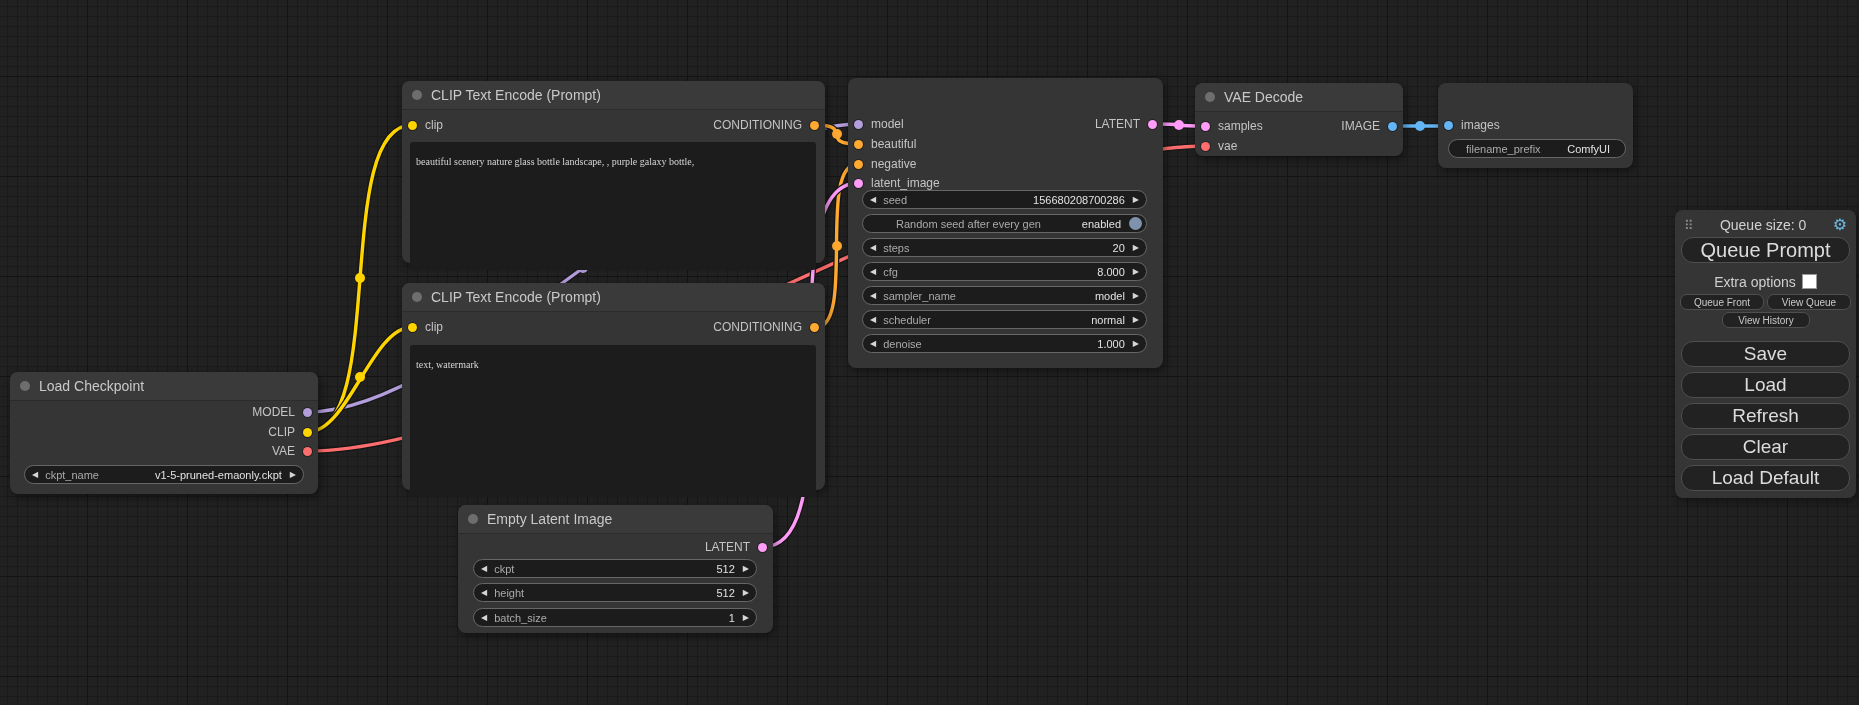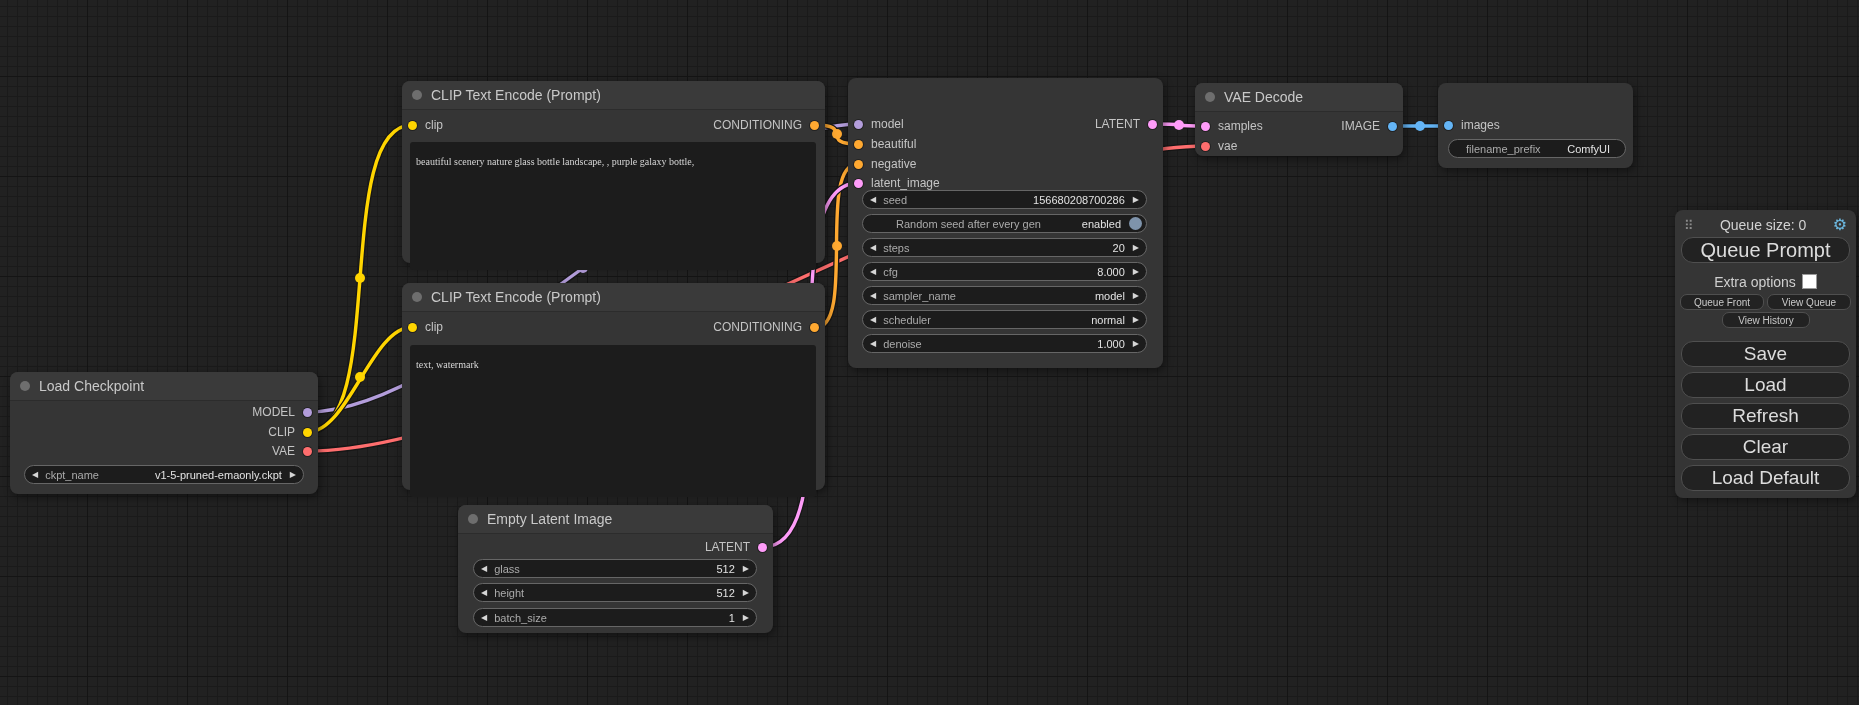--- a/index.html
+++ b/index.html
@@ -245,21 +245,21 @@
     <div class="node-title">
       <span class="tdot"></span>
       <span>Empty Latent Image</span>
     </div>
     <div class="port out" style="top:32px;">
       <span>LATENT</span>
       <span class="pdot" style="background-color: rgb(255, 156, 249);"></span>
     </div>
     <div class="widget" style="top:54px;left:15px;right:16px;">
       <span class="arr">◀</span>
-      <span class="wlabel">glass</span>
+      <span class="wlabel">ckpt</span>
       <span class="wvalue">512</span>
       <span class="arr">▶</span>
     </div>
     <div class="widget" style="top:78px;left:15px;right:16px;">
       <span class="arr">◀</span>
       <span class="wlabel">height</span>
       <span class="wvalue">512</span>
       <span class="arr">▶</span>
     </div>
     <div class="widget" style="top:103px;left:15px;right:16px;">

